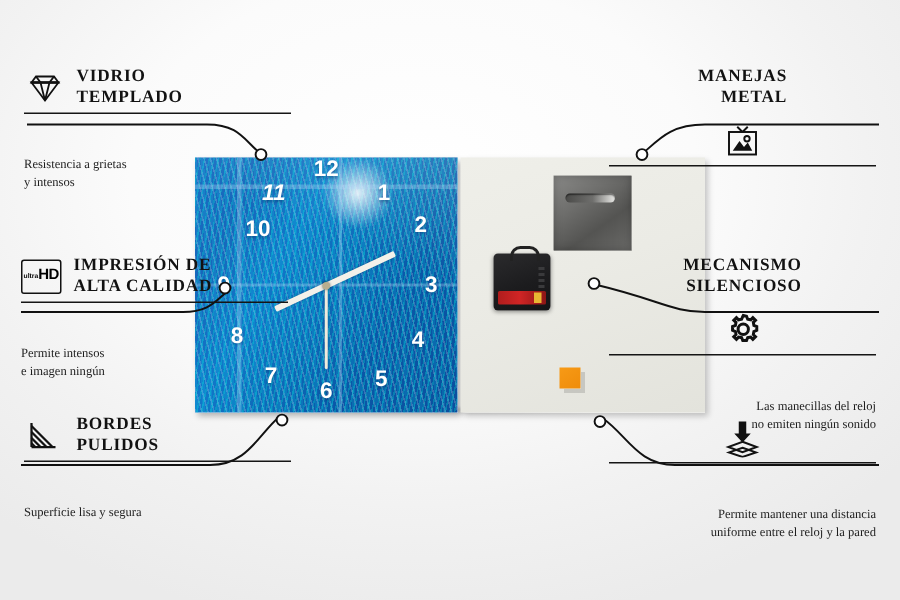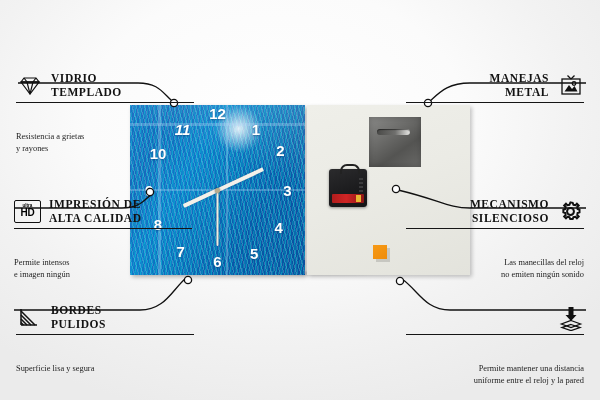--- a/index.html
+++ b/index.html
@@ -84,22 +84,22 @@
   .mech-dots{position:absolute;right:4px;top:9px;width:4px;height:14px;
              background:repeating-linear-gradient(180deg,#3a3a3c 0 2px,transparent 2px 4px);}
   .foam{
     position:absolute;left:66px;top:140px;width:14px;height:14px;
     background:linear-gradient(145deg,#f79a16 0%,#ef8c0a 100%);
     box-shadow:3px 3px 0 rgba(120,120,115,.28);
   }
 
   
   .feature{position:absolute;width:178px;}
-  .feature .head{display:flex;align-items:center;gap:8px;margin-top:27px;}
-  .feature.right .head{flex-direction:row;justify-content:flex-end;}
+  .feature .head{display:flex;align-items:center;gap:8px;}
+  .feature.right .head{flex-direction:column;}
   .ficon{width:27px;height:26px;flex:0 0 27px;display:flex;align-items:center;justify-content:center;}
   .ftitle{
     font-family:"Liberation Serif",serif;font-weight:700;font-size:11.5px;line-height:1.22;
     letter-spacing:.55px;color:#121212;text-transform:uppercase;
   }
   .feature.left .ftitle{text-align:left;}
   .feature.right .ftitle{text-align:right;}
   .rule{height:1.1px;background:#151515;margin:3px 0 4px;}
   .fdesc{
     font-family:Liberation Serif, serif;font-size:8.4px;line-height:1.38;color:#1d1d1d;margin-top:28px;
@@ -128,21 +128,21 @@
         <span class="num" style="left:50%;top:8px;text-align:right;">12</span>
         <span class="num" style="left:72%;top:24px;">1</span>
         <span class="num" style="left:86%;top:45px;">2</span>
         <span class="num" style="left:90%;top:50%;">3</span>
         <span class="num" style="left:85%;top:72%;">4</span>
         <span class="num" style="left:71%;top:87%;">5</span>
         <span class="num" style="left:50%;top:92%;">6</span>
         <span class="num" style="left:29%;top:86%;">7</span>
         <span class="num" style="left:16%;top:70%;">8</span>
         <span class="num" style="left:11%;top:50%;">9</span>
-        <span class="num" style="left:16%;top:28%;">10</span>
+        <span class="num" style="left:16%;top:28%;padding-left:28px;">10</span>
         <span class="num" style="left:30%;top:14%;font-style:italic;">11</span>
       </div>
 
       <div class="hand hand-hour"></div>
       <div class="hand hand-min"></div>
       <div class="hand hand-sec"></div>
       <div class="pivot"></div>
     </div>
 
     <div class="panel panel-back">
@@ -192,28 +192,28 @@
           <path d="M7 4 L10 8 L13 20 L16 8 L19 4"></path>
             <path d="M4 8 H22"></path>
         </svg>
       </span>
       <span class="ftitle">
         <span>VIDRIO</span><br><span>TEMPLADO</span>
       </span>
     </div>
     <div class="rule"></div>
     <div class="fdesc">
-      <span>Resistencia a grietas</span><br><span>y rayones</span>
+      <span>Resistencia a grietas</span><br><span>y intensos</span>
     </div>
   </div>
 
   <div class="feature left" style="left:14px;top:170px;">
     <div class="head">
       <span class="ficon">
-        <span style="border:1.4px solid #111;border-radius:2px;width:25px;height:21px;display:flex;flex-direction:column;align-items:center;justify-content:center;line-height:1;">
+        <span style="border:1.4px solid #111;border-radius:2px;width:25px;height:21px;display:flex;flex-direction:row;align-items:center;justify-content:center;line-height:1;">
           <span style="font-family:'Liberation Sans',sans-serif;font-size:4.5px;font-weight:700;">ultra</span>
           <span style="font-family:'Liberation Sans',sans-serif;font-size:10px;font-weight:700;letter-spacing:-.3px;">HD</span>
         </span>
       </span>
       <span class="ftitle">
         <span>IMPRESIÓN DE</span><br><span>ALTA CALIDAD</span>
       </span>
     </div>
     <div class="rule"></div>
     <div class="fdesc">

